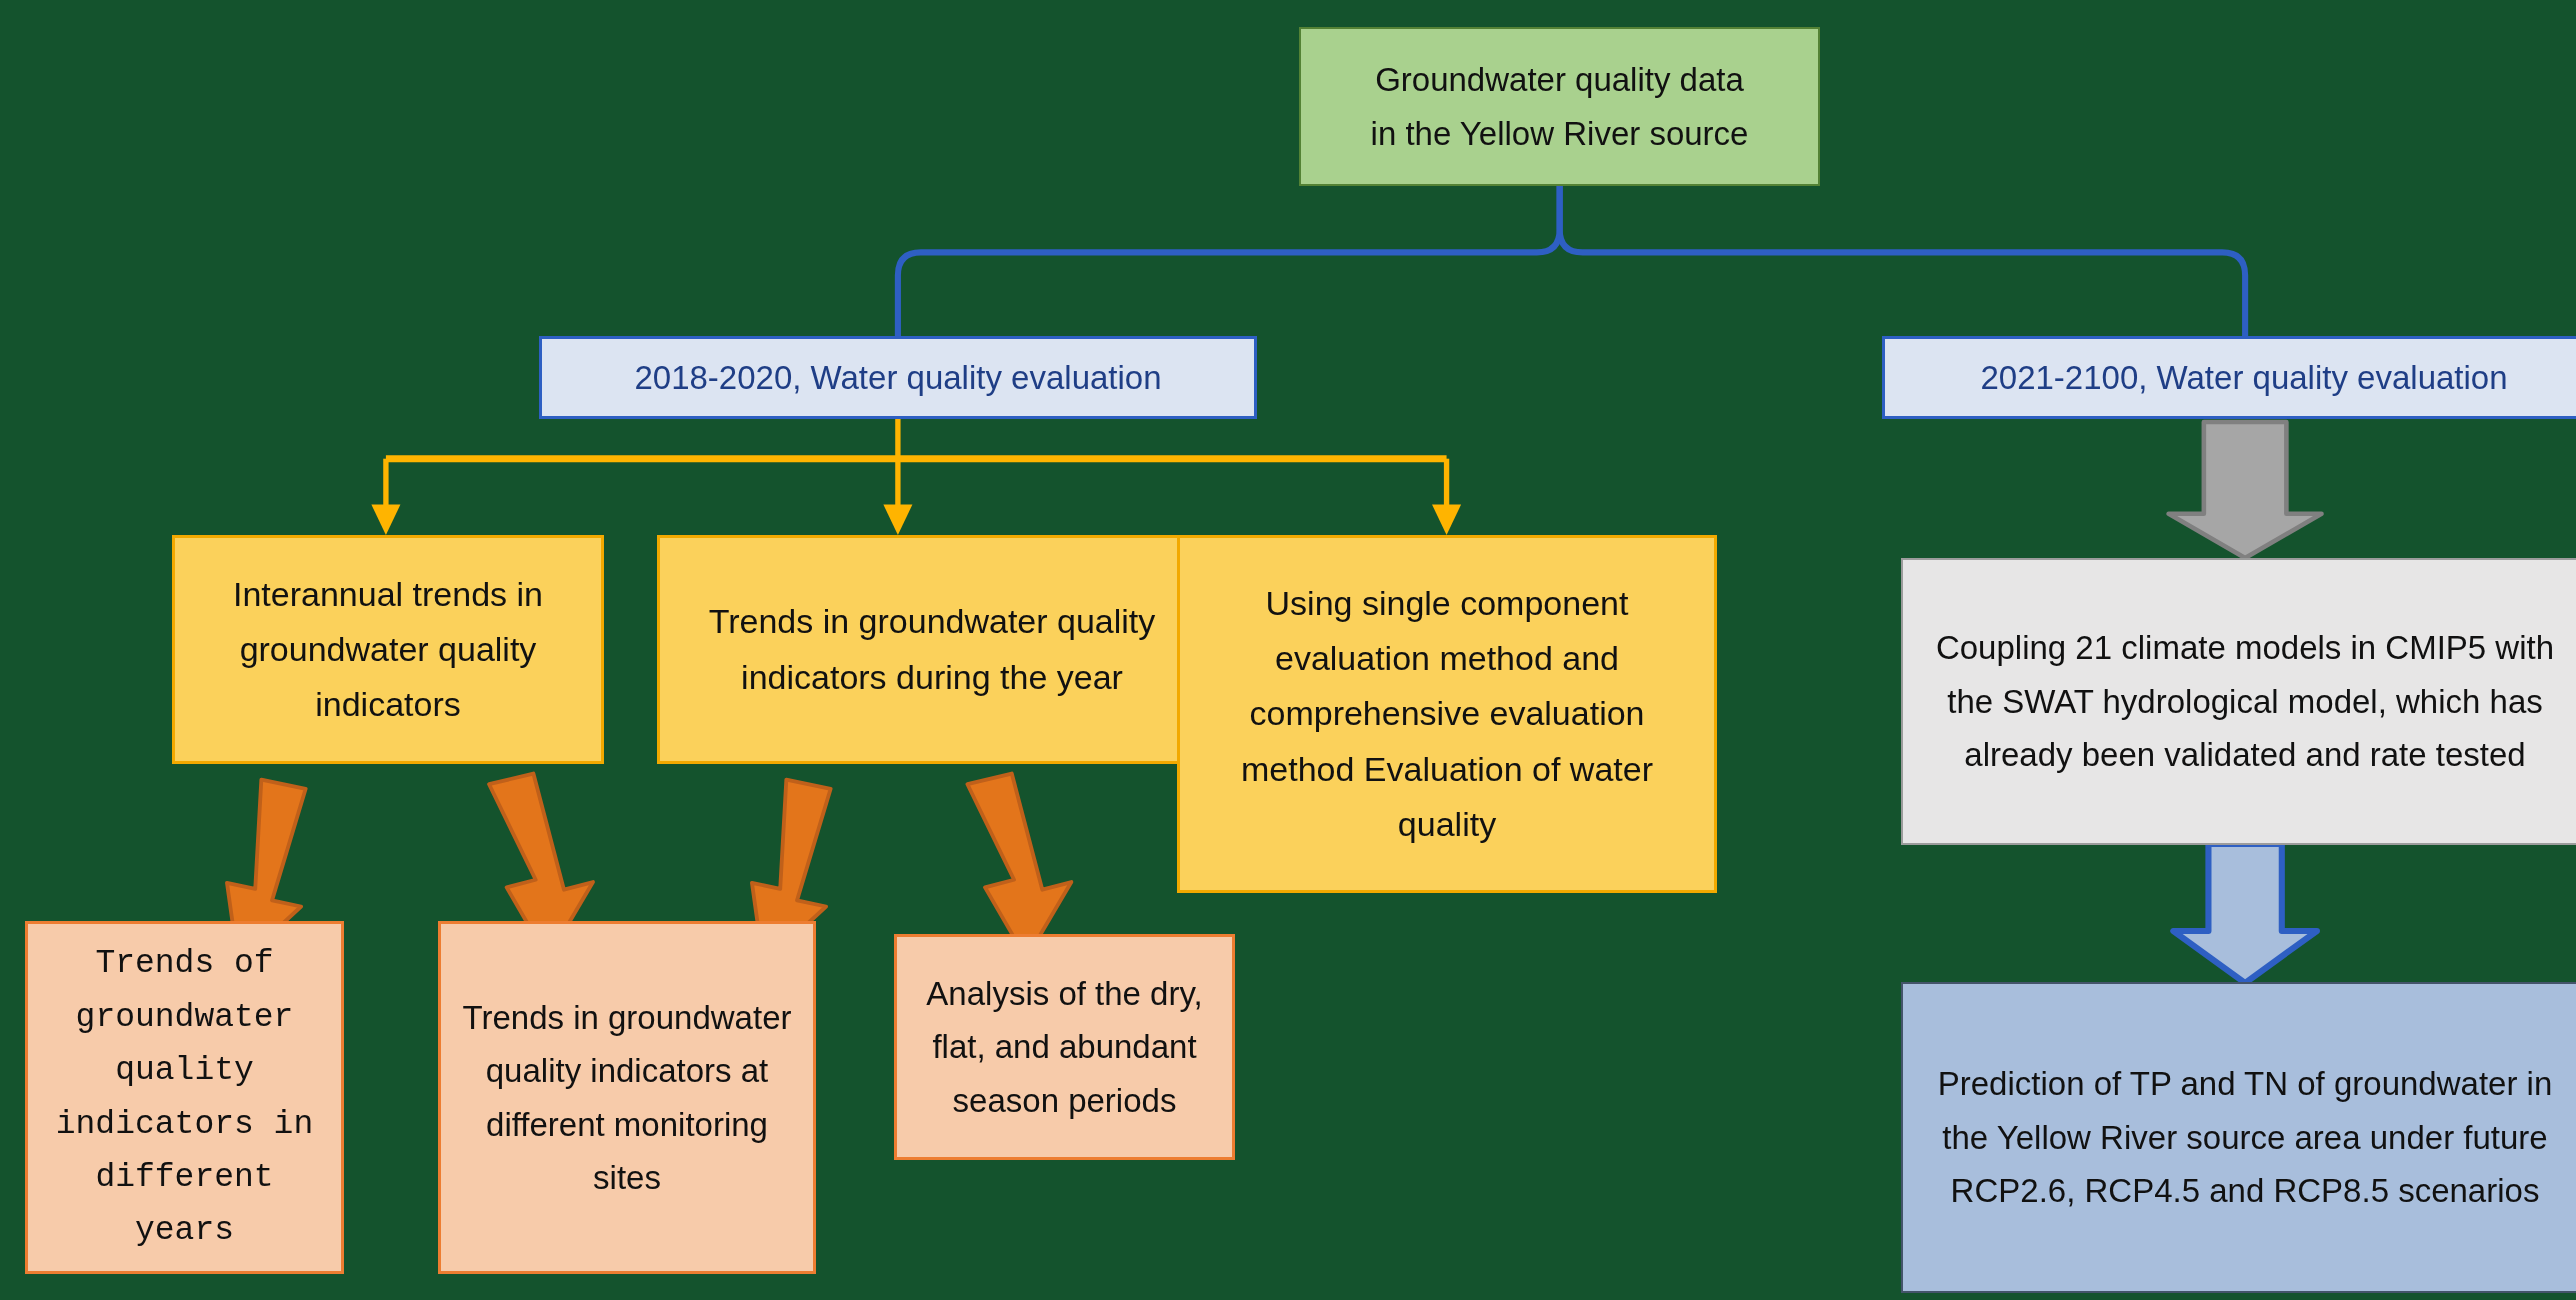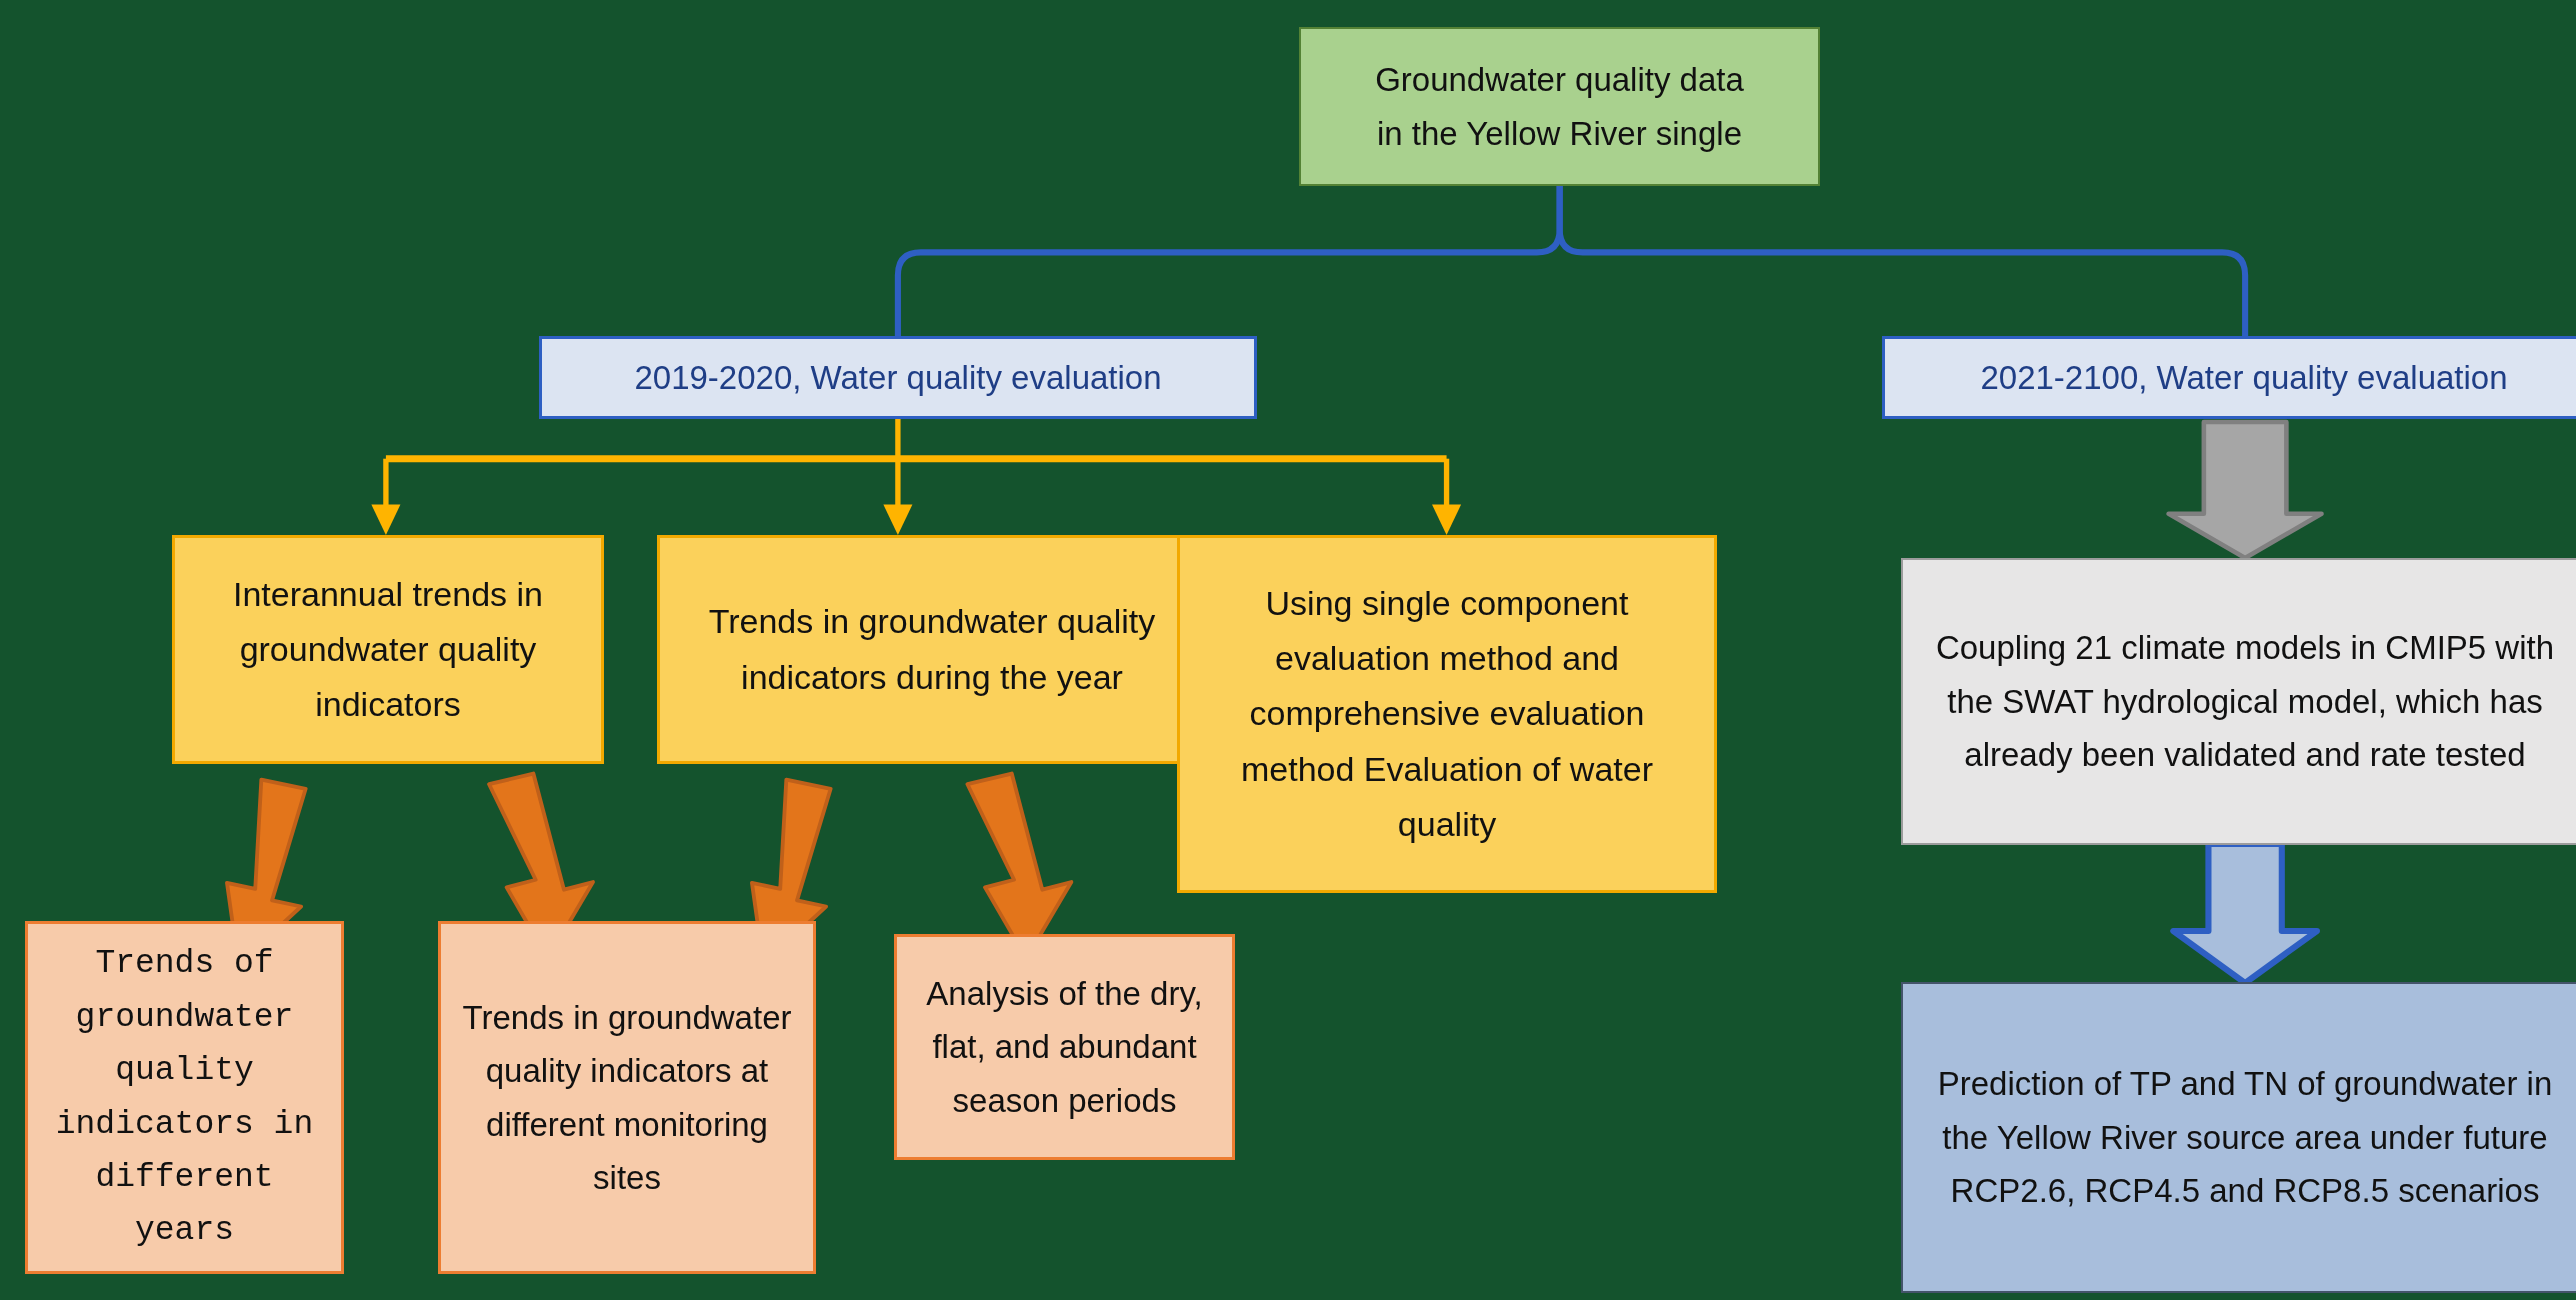--- a/index.html
+++ b/index.html
@@ -77,26 +77,26 @@
     </g>
 
     <g>
       <polygon points="2890,1104 2986,1104 2986,1218 3032,1218 2938,1286 2844,1218 2890,1218" fill="#A8BEDC" stroke="#2E5FC3" stroke-width="8" stroke-linejoin="round"></polygon>
     </g>
   </svg>
 
   <div class="node n-green" style="left:1299px; top:27px; width:521px; height:159px;">
     <span class="txt">
       <span>Groundwater quality data</span><br>
-      <span>in the Yellow River single</span>
+      <span>in the Yellow River source</span>
     </span>
   </div>
 
   <div class="node n-blue" style="left:539px; top:336px; width:718px; height:83px;">
-    <span class="txt">2019-2020, Water quality evaluation</span>
+    <span class="txt">2018-2020, Water quality evaluation</span>
   </div>
 
   <div class="node n-blue" style="left:1882px; top:336px; width:724px; height:83px;">
     <span class="txt">2021-2100, Water quality evaluation</span>
   </div>
 
   <div class="node n-yellow" style="left:172px; top:535px; width:432px; height:229px;">
     <span class="txt">Interannual trends in groundwater quality indicators</span>
   </div>
 

